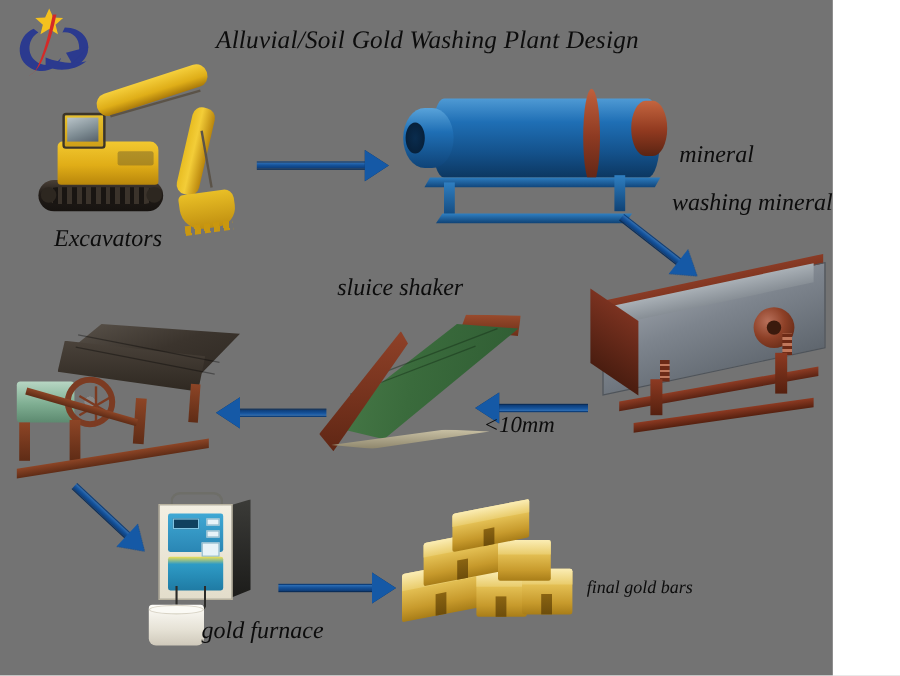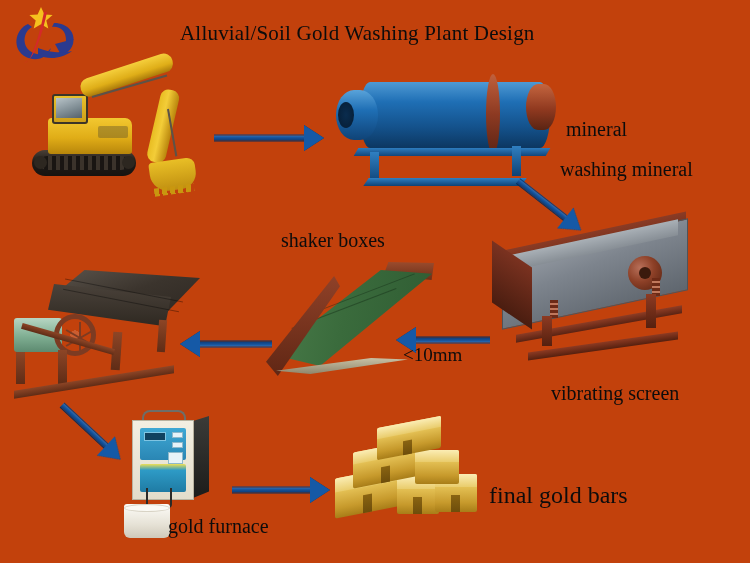--- a/index.html
+++ b/index.html
@@ -2,21 +2,21 @@
 <html><head>
 <meta charset="utf-8">
 <title>Alluvial/Soil Gold Washing Plant Design</title>
 <style>
   html,body{margin:0;padding:0;background:#fff;}
   body{
     font-family:"Liberation Serif", serif;
     width:750px;height:563px;
     overflow:hidden;
   }
-  #stage{position:relative;width:750px;height:563px;background:#c2410c;}
+  #stage{position:relative;width:694px;height:563px;background:#737373;font-style:italic;}
 
   .lbl{position:absolute;color:#0c0c0c;font-family:"Liberation Serif",serif;white-space:nowrap;}
 
   
   #page-title{left:180px;top:21px;font-size:21px;letter-spacing:.2px;}
 
   
   #logo{position:absolute;left:8px;top:6px;width:72px;height:62px;}
 
   
@@ -200,20 +200,21 @@
     <div class="ex-roller" style="left:100px;"></div>
     <div class="ex-body"></div>
     <div class="ex-cab"></div>
     <div class="ex-glass"></div>
     <div class="ex-boom"></div>
     <div class="ex-arm"></div>
     <div class="ex-bucket"></div>
     <div class="ex-rod" style="left:70px;top:24px;width:78px;transform:rotate(-16deg);"></div>
     <div class="ex-rod" style="left:146px;top:36px;width:48px;transform:rotate(80deg);"></div>
   </div>
+  <div class="lbl" style="left:45px;top:188px;font-size:20px;">Excavators</div>
 
   <div class="fig" id="trommel">
     <div class="tr-drum"></div>
     <div class="tr-cone"></div>
     <div class="tr-mouth"></div>
     <div class="tr-ring" style="left:150px;"></div>
     <div class="tr-hub" style="right:26px;"></div>
     <div class="tr-frameA"></div>
     <div class="tr-leg" style="left:34px;top:88px;width:9px;height:32px;"></div>
     <div class="tr-leg" style="left:176px;top:82px;width:9px;height:30px;"></div>
@@ -228,32 +229,31 @@
     <div class="vs-innr"></div>
     <div class="vs-side"></div>
     <div class="vs-motor"></div>
     <div class="vs-frame"></div>
     <div class="vs-spring" style="left:66px;top:72px;"></div>
     <div class="vs-spring" style="left:168px;top:50px;"></div>
     <div class="vs-leg" style="left:58px;top:88px;width:10px;height:30px;"></div>
     <div class="vs-leg" style="left:162px;top:66px;width:10px;height:34px;"></div>
     <div class="vs-leg" style="left:44px;top:114px;width:150px;height:8px;transform:skewY(-8deg);"></div>
   </div>
-  <div class="lbl" style="left:551px;top:382px;font-size:20px;">vibrating screen</div>
 
   <div class="fig" id="sluice">
     <div class="sl-rail-r"></div>
     <div class="sl-green">
     </div>
     <div class="sl-rib" style="left:26px;top:52px;width:112px;transform:rotate(-21deg);"></div>
     <div class="sl-rib" style="left:52px;top:36px;width:104px;transform:rotate(-21deg);"></div>
     <div class="sl-rail-l"></div>
     <div class="sl-bottom"></div>
   </div>
-  <div class="lbl" style="left:281px;top:229px;font-size:20px;">shaker boxes</div>
+  <div class="lbl" style="left:281px;top:229px;font-size:20px;">sluice shaker</div>
 
   <div class="fig" id="shaker">
     <div class="sh-deck"></div>
     <div class="sh-deck2"></div>
     <div class="sh-riffle" style="left:56px;top:28px;width:120px;transform:rotate(11deg);"></div>
     <div class="sh-riffle" style="left:54px;top:38px;width:118px;transform:rotate(11deg);"></div>
     <div class="sh-motor"></div>
     <div class="sh-wheel">
       <div class="sh-spoke"></div>
       <div class="sh-spoke" style="transform:rotate(60deg);"></div>
@@ -303,21 +303,21 @@
     </div>
     <div class="bar" style="left:80px;top:30px;width:44px;height:34px;">
       <div class="top"></div>
     </div>
 
     <div class="bar" style="left:42px;top:2px;width:64px;height:32px;transform:skewY(-11deg);">
       <div class="top"></div>
       <div class="notch" style="left:26px;"></div>
     </div>
   </div>
-  <div class="lbl" style="left:489px;top:482px;font-size:24px;">final gold bars</div>
+  <div class="lbl" style="left:489px;top:482px;font-size:15px;">final gold bars</div>
 
   <div class="arrow" style="left:214px;top:125px;width:112px;height:26px;">
     <div class="shaft" style="width:92px;"></div>
     <div class="head" style="left:90px;"></div>
   </div>
 
   <div class="arrow" style="left:518px;top:168px;width:90px;height:26px;transform:rotate(38deg);">
     <div class="shaft" style="width:62px;"></div>
     <div class="head" style="left:60px;"></div>
   </div>

